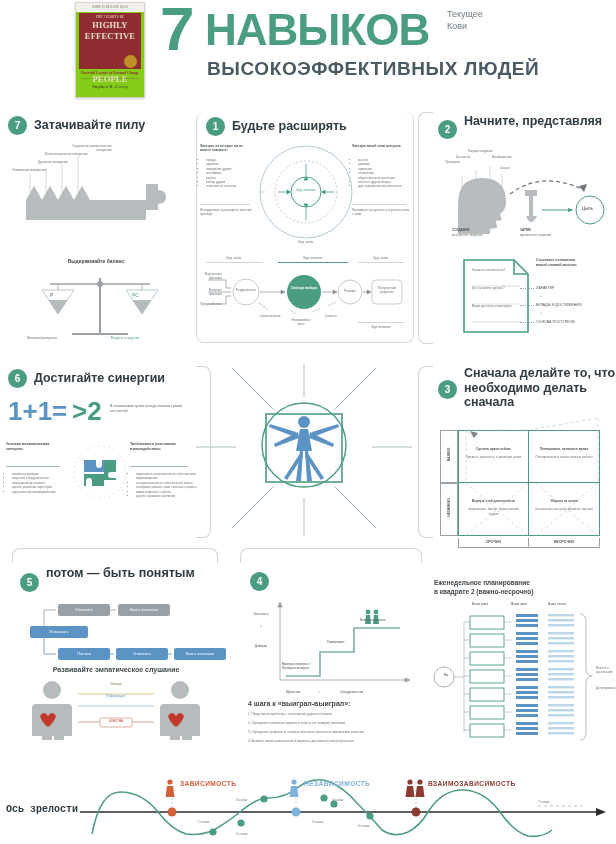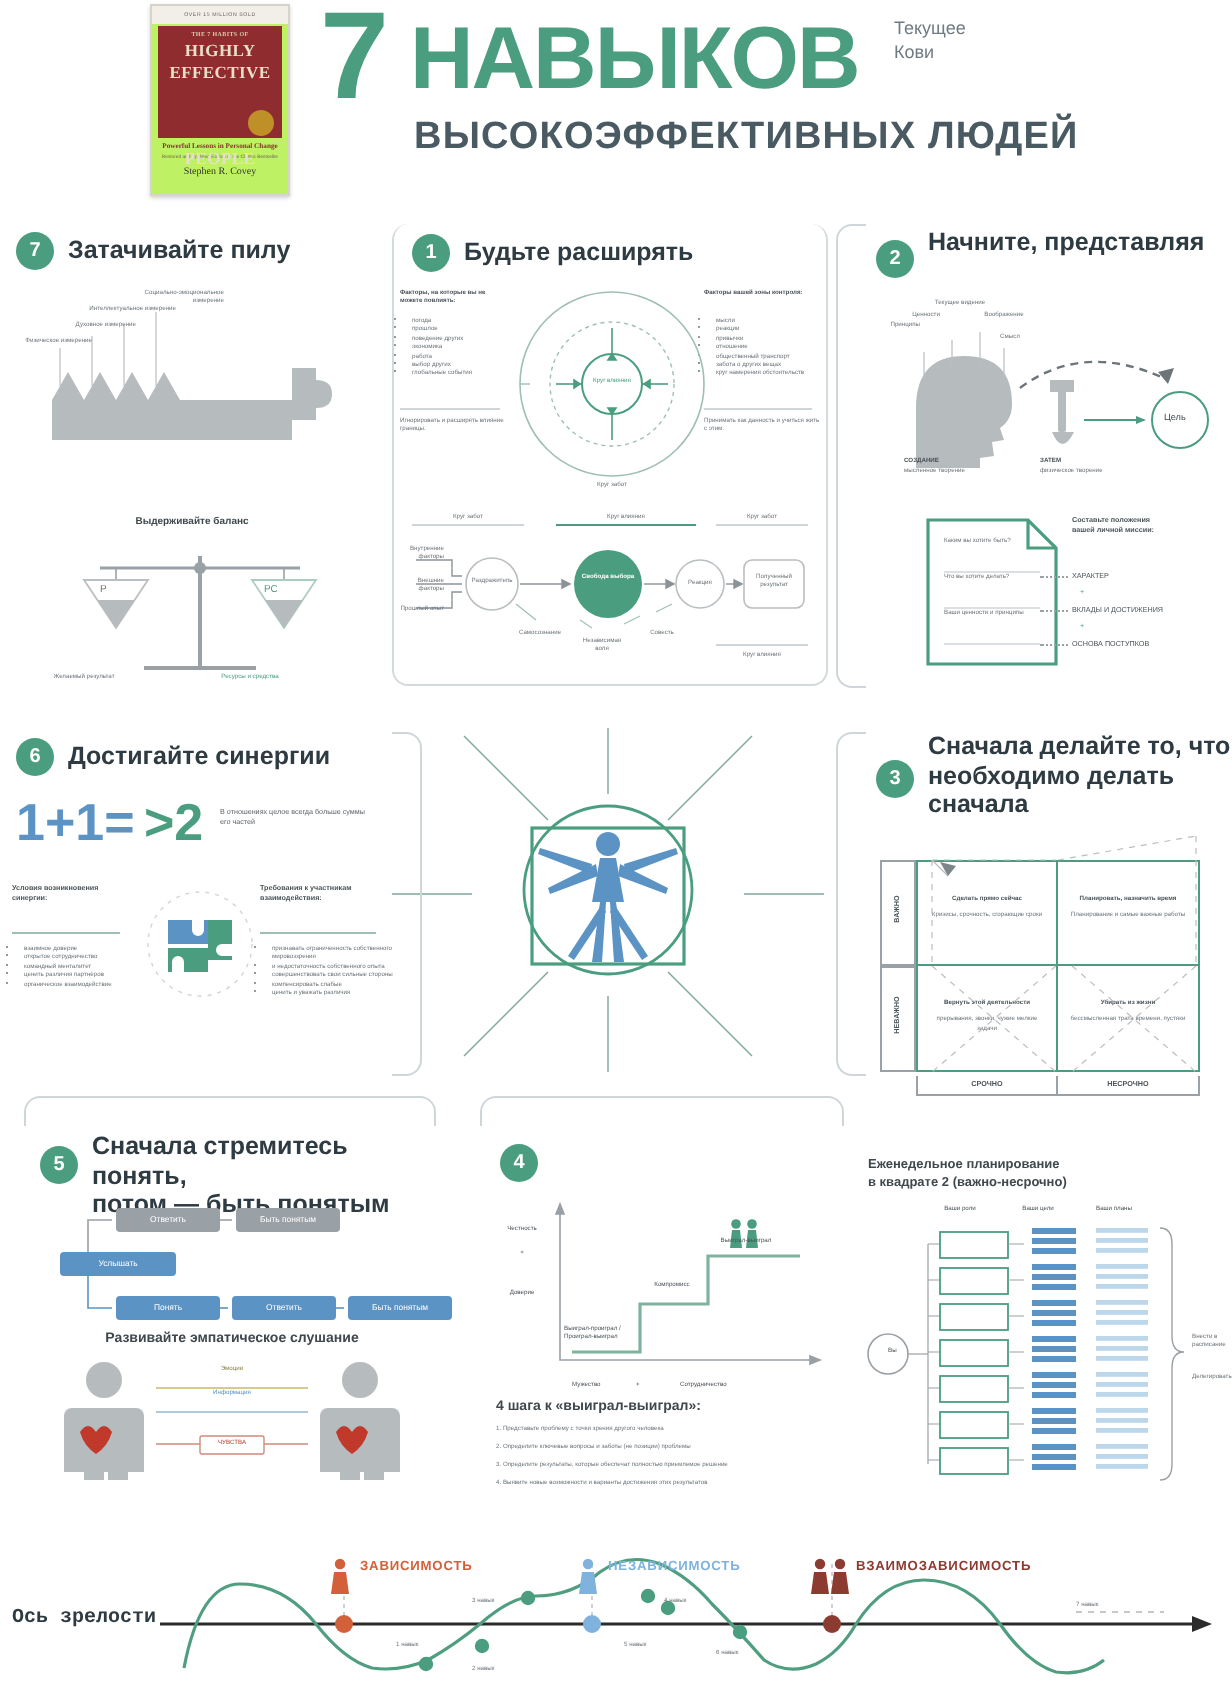--- a/index.html
+++ b/index.html
@@ -1,21 +1,21 @@
 <!DOCTYPE html>
 <html><head>
 <meta charset="utf-8">
 <style>
   html,body{margin:0;padding:0;background:#fff;}
   body{width:616px;height:844px;position:relative;overflow:hidden;
        font-family:"Liberation Sans","DejaVu Sans",sans-serif;color:#333;}
   .abs{position:absolute;}
   
   #header{left:0;top:0;width:616px;height:100px;}
-  #book{left:75px;top:2px;width:68px;height:94px;background:#bef264;
+  #book{left:75px;top:2px;width:68px;height:94px;background:#84cc16;
         border:1px solid #d8d4cc;box-shadow:0 1px 2px rgba(0,0,0,.18);overflow:hidden;}
   #book .bk-top{height:9px;background:#f2efe9;font-size:2.6px;color:#6b6257;
         text-align:center;line-height:9px;letter-spacing:.3px;}
   #book .bk-red{margin:1px 3px 0 3px;height:56px;background:#8e2c30;position:relative;}
   #book .bk-red .l{position:absolute;left:0;right:0;text-align:center;color:#e8dfc8;
         font-family:"Liberation Serif",serif;font-weight:bold;letter-spacing:.2px;}
   #book .bk-red .l0{top:2px;font-size:3px;color:#d8c9a8;}
   #book .bk-red .l1{top:7px;font-size:8.5px;}
   #book .bk-red .l2{top:18px;font-size:8.5px;}
   #book .bk-red .l3{top:29px;font-size:8.5px;margin-top:32px;}
@@ -461,21 +461,20 @@
   </svg>
 </div>
 <div class="abs micro" style="left:444px;top:673px;color:#4a5358;">Вы</div>
 <div class="abs micro" style="left:596px;top:666px;width:20px;">Внести в расписание</div>
 <div class="abs micro" style="left:596px;top:686px;width:20px;">Делегировать</div>
 
 <div class="abs" style="left:12px;top:548px;width:204px;height:14px;border:1px solid #cfd6da;border-bottom:none;border-radius:8px 8px 0 0;"></div>
 <div class="abs" style="left:20px;top:566px;width:196px;">
   <div class="abs badge" style="left:0;top:7px;">5</div>
   <div class="abs h-title" style="left:26px;top:0;width:170px;">
-    <div>Сначала стремитесь понять,</div>
     <div>потом — быть понятым</div>
   </div>
 </div>
 
 <div class="abs" style="left:30px;top:604px;width:180px;height:56px;">
   <div class="abs tiny" style="left:28px;top:0;width:52px;background:#9aa1a6;color:#fff;text-align:center;padding:3px 0;border-radius:2px;">Ответить</div>
   <div class="abs tiny" style="left:88px;top:0;width:52px;background:#9aa1a6;color:#fff;text-align:center;padding:3px 0;border-radius:2px;">Быть понятым</div>
   <div class="abs tiny" style="left:0;top:22px;width:58px;background:#5b93c4;color:#fff;text-align:center;padding:3px 0;border-radius:2px;">Услышать</div>
   <div class="abs tiny" style="left:28px;top:44px;width:52px;background:#5b93c4;color:#fff;text-align:center;padding:3px 0;border-radius:2px;">Понять</div>
   <div class="abs tiny" style="left:86px;top:44px;width:52px;background:#5b93c4;color:#fff;text-align:center;padding:3px 0;border-radius:2px;">Ответить</div>

